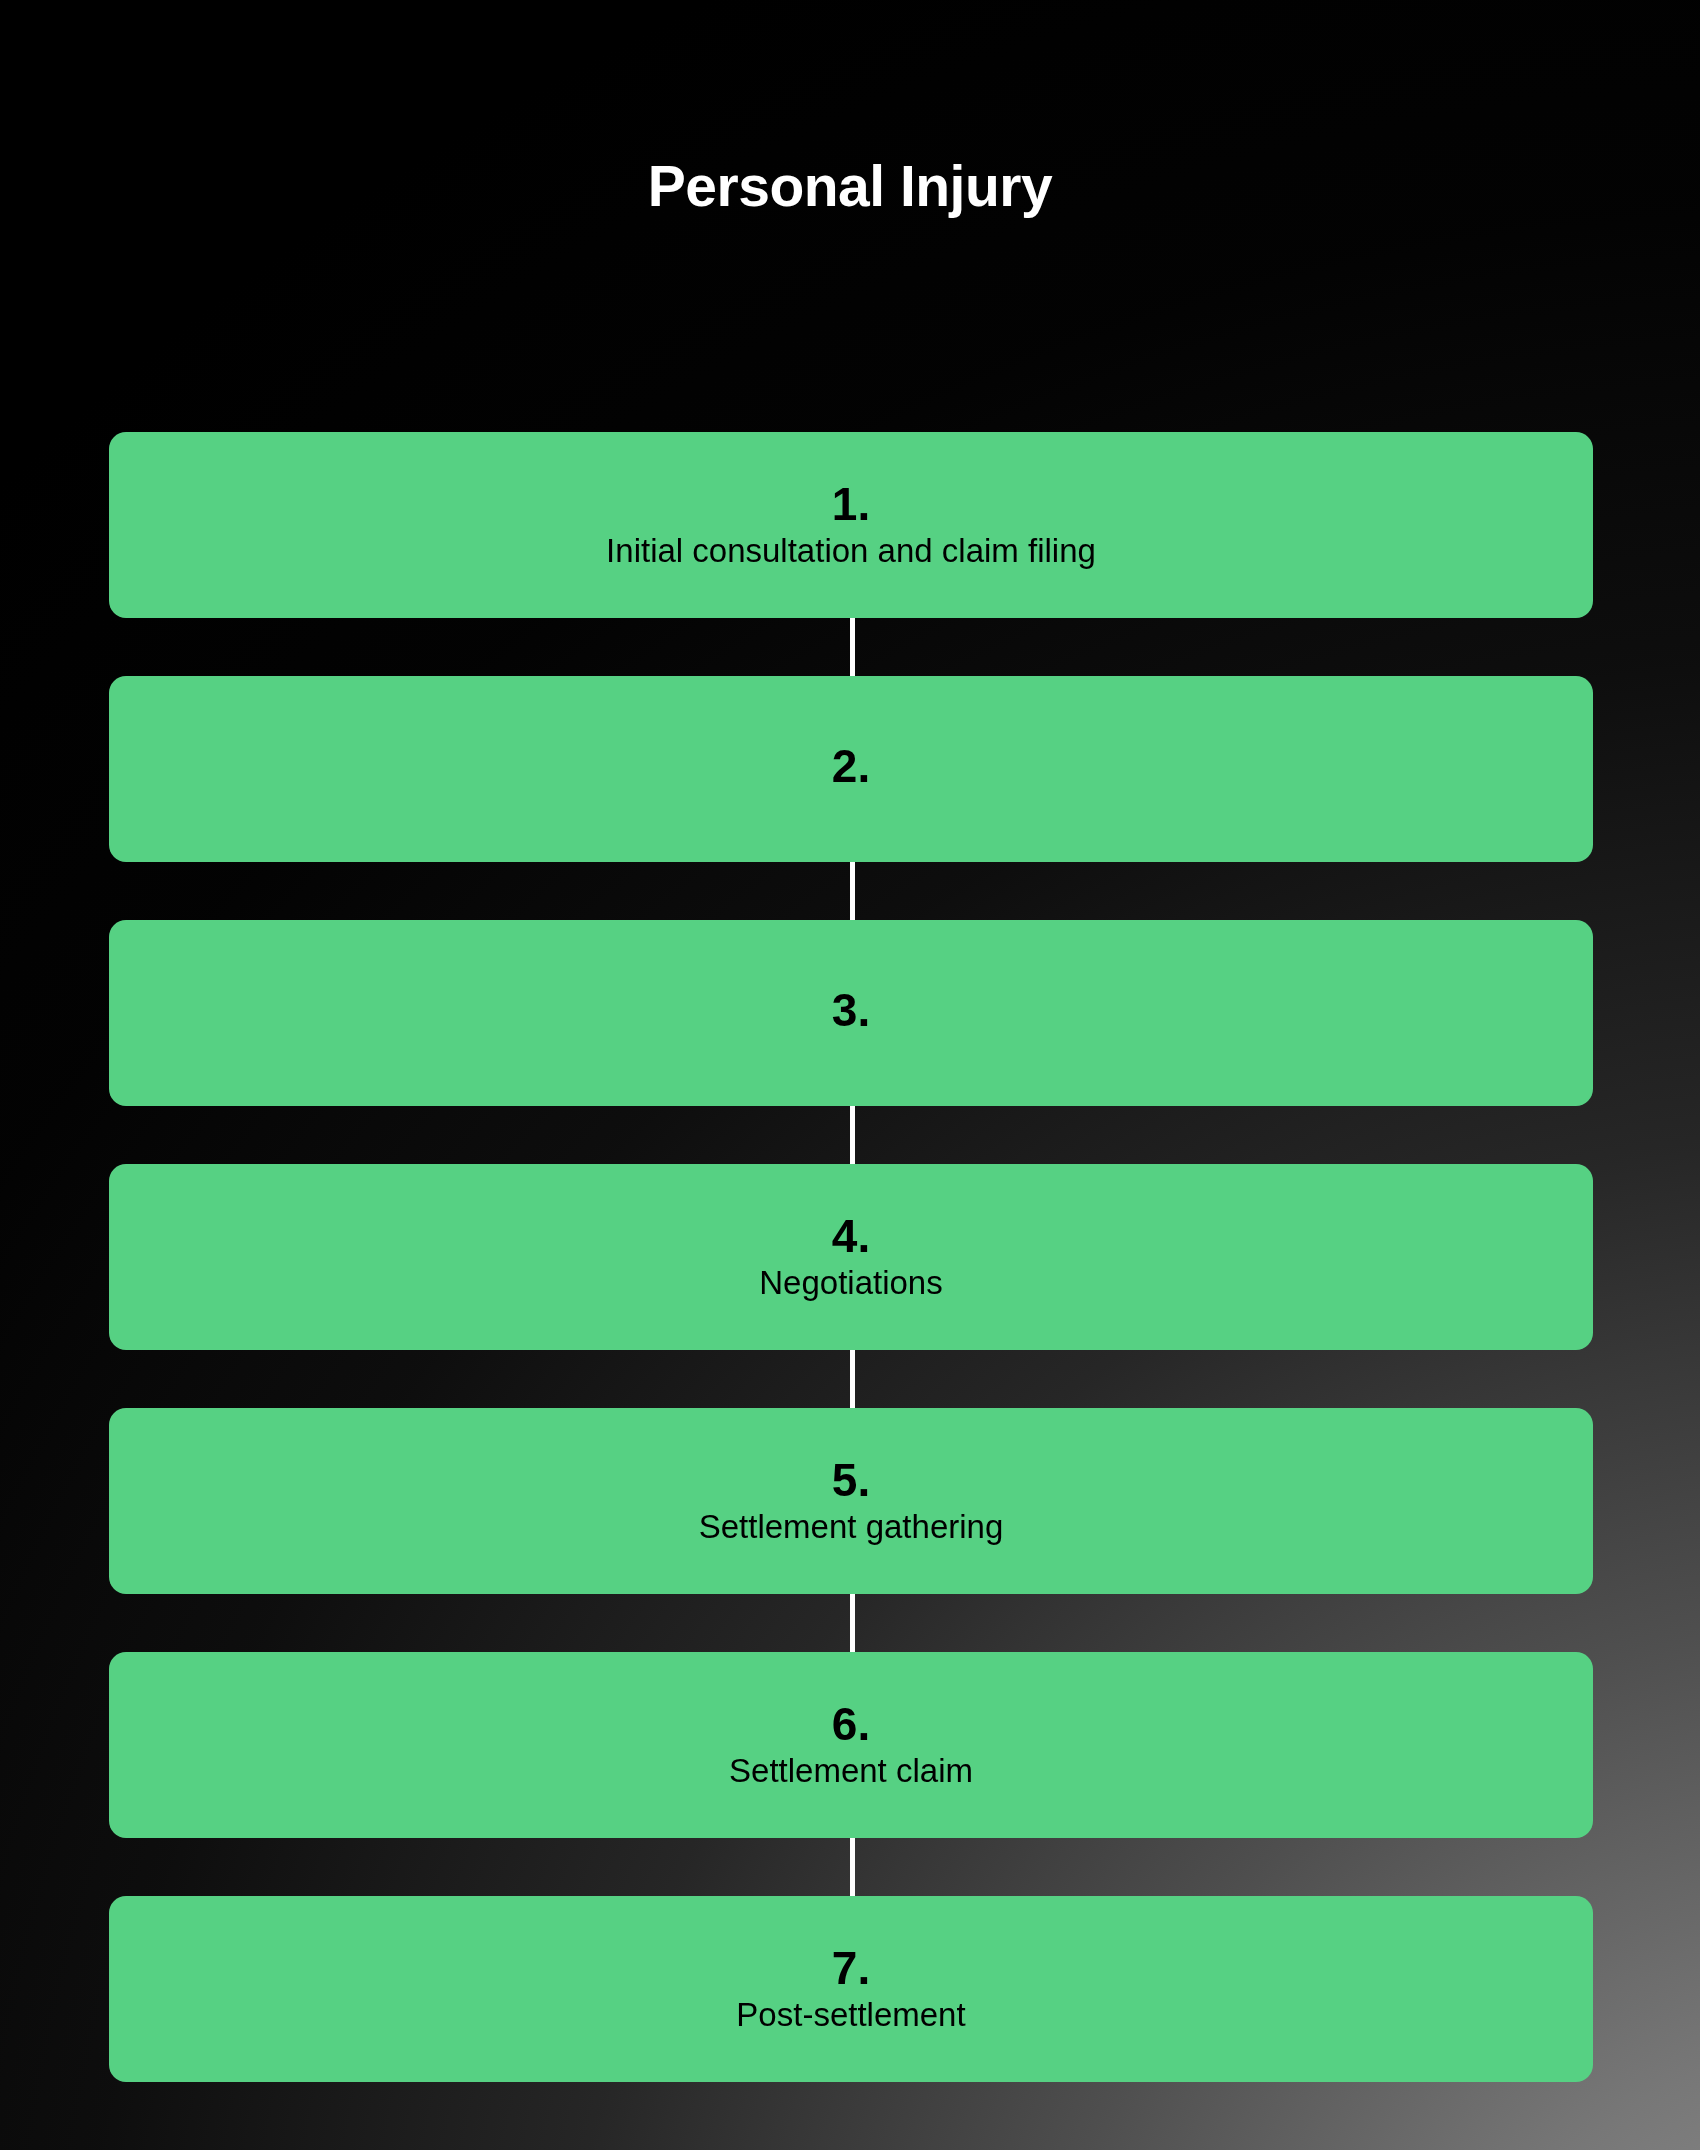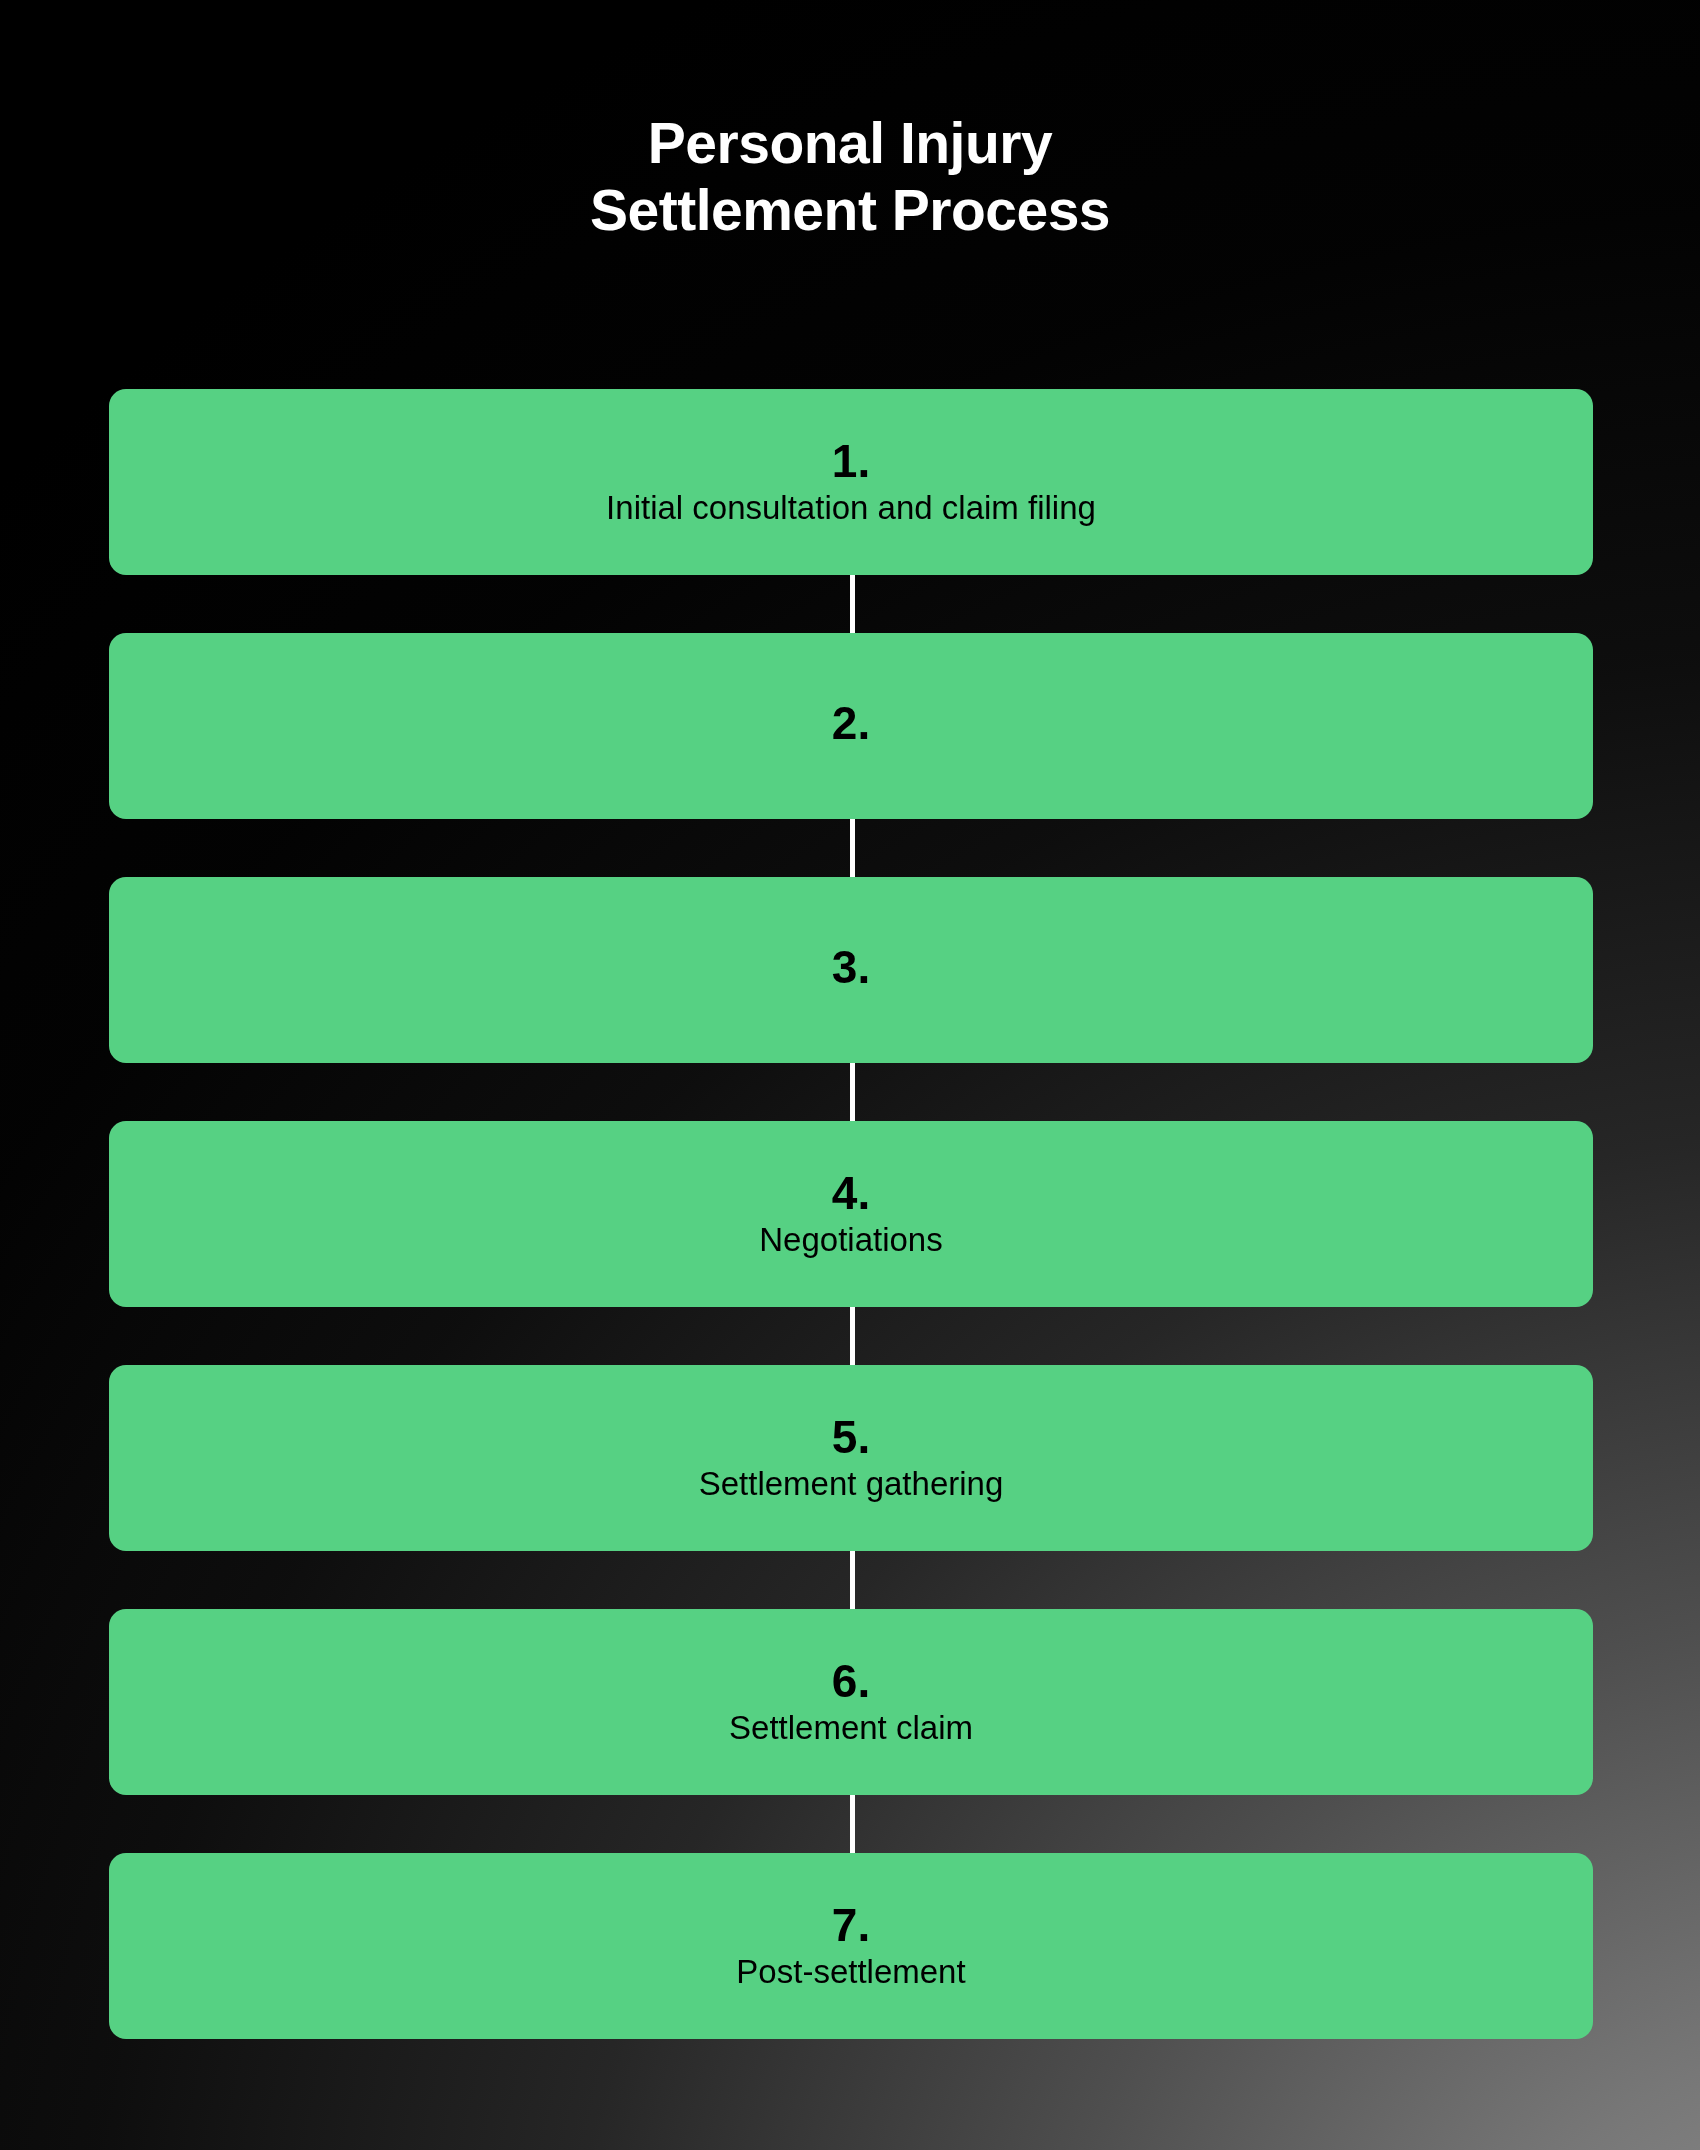--- a/index.html
+++ b/index.html
@@ -32,20 +32,21 @@
         rgba(80,80,80,0.48) 42%,
         rgba(52,52,52,0.26) 58%,
         rgba(26,26,26,0.10) 73%,
         rgba(0,0,0,0.0) 88%);
     pointer-events: none;
   }
 
   #content {
     position: absolute;
     inset: 0;
+    margin-top: 43px;
   }
 
   
   #title-block {
     position: absolute;
     left: 0;
     top: 110px;
     width: 1700px;
     text-align: center;
   }
@@ -121,21 +122,20 @@
 <body>
 
 <div id="canvas">
 
   <div id="bg-glow"></div>
 
   <div id="content">
 
     <div id="title-block">
       <span class="title-line">Personal Injury</span>
-      <span class="title-line">Settlement Process</span>
     </div>
 
     <div id="steps">
 
       <div class="step-wrap">
         <div class="step-box">
           <span class="step-number">1.</span>
           <span class="step-label">Initial consultation and claim filing</span>
         </div>
       </div>

